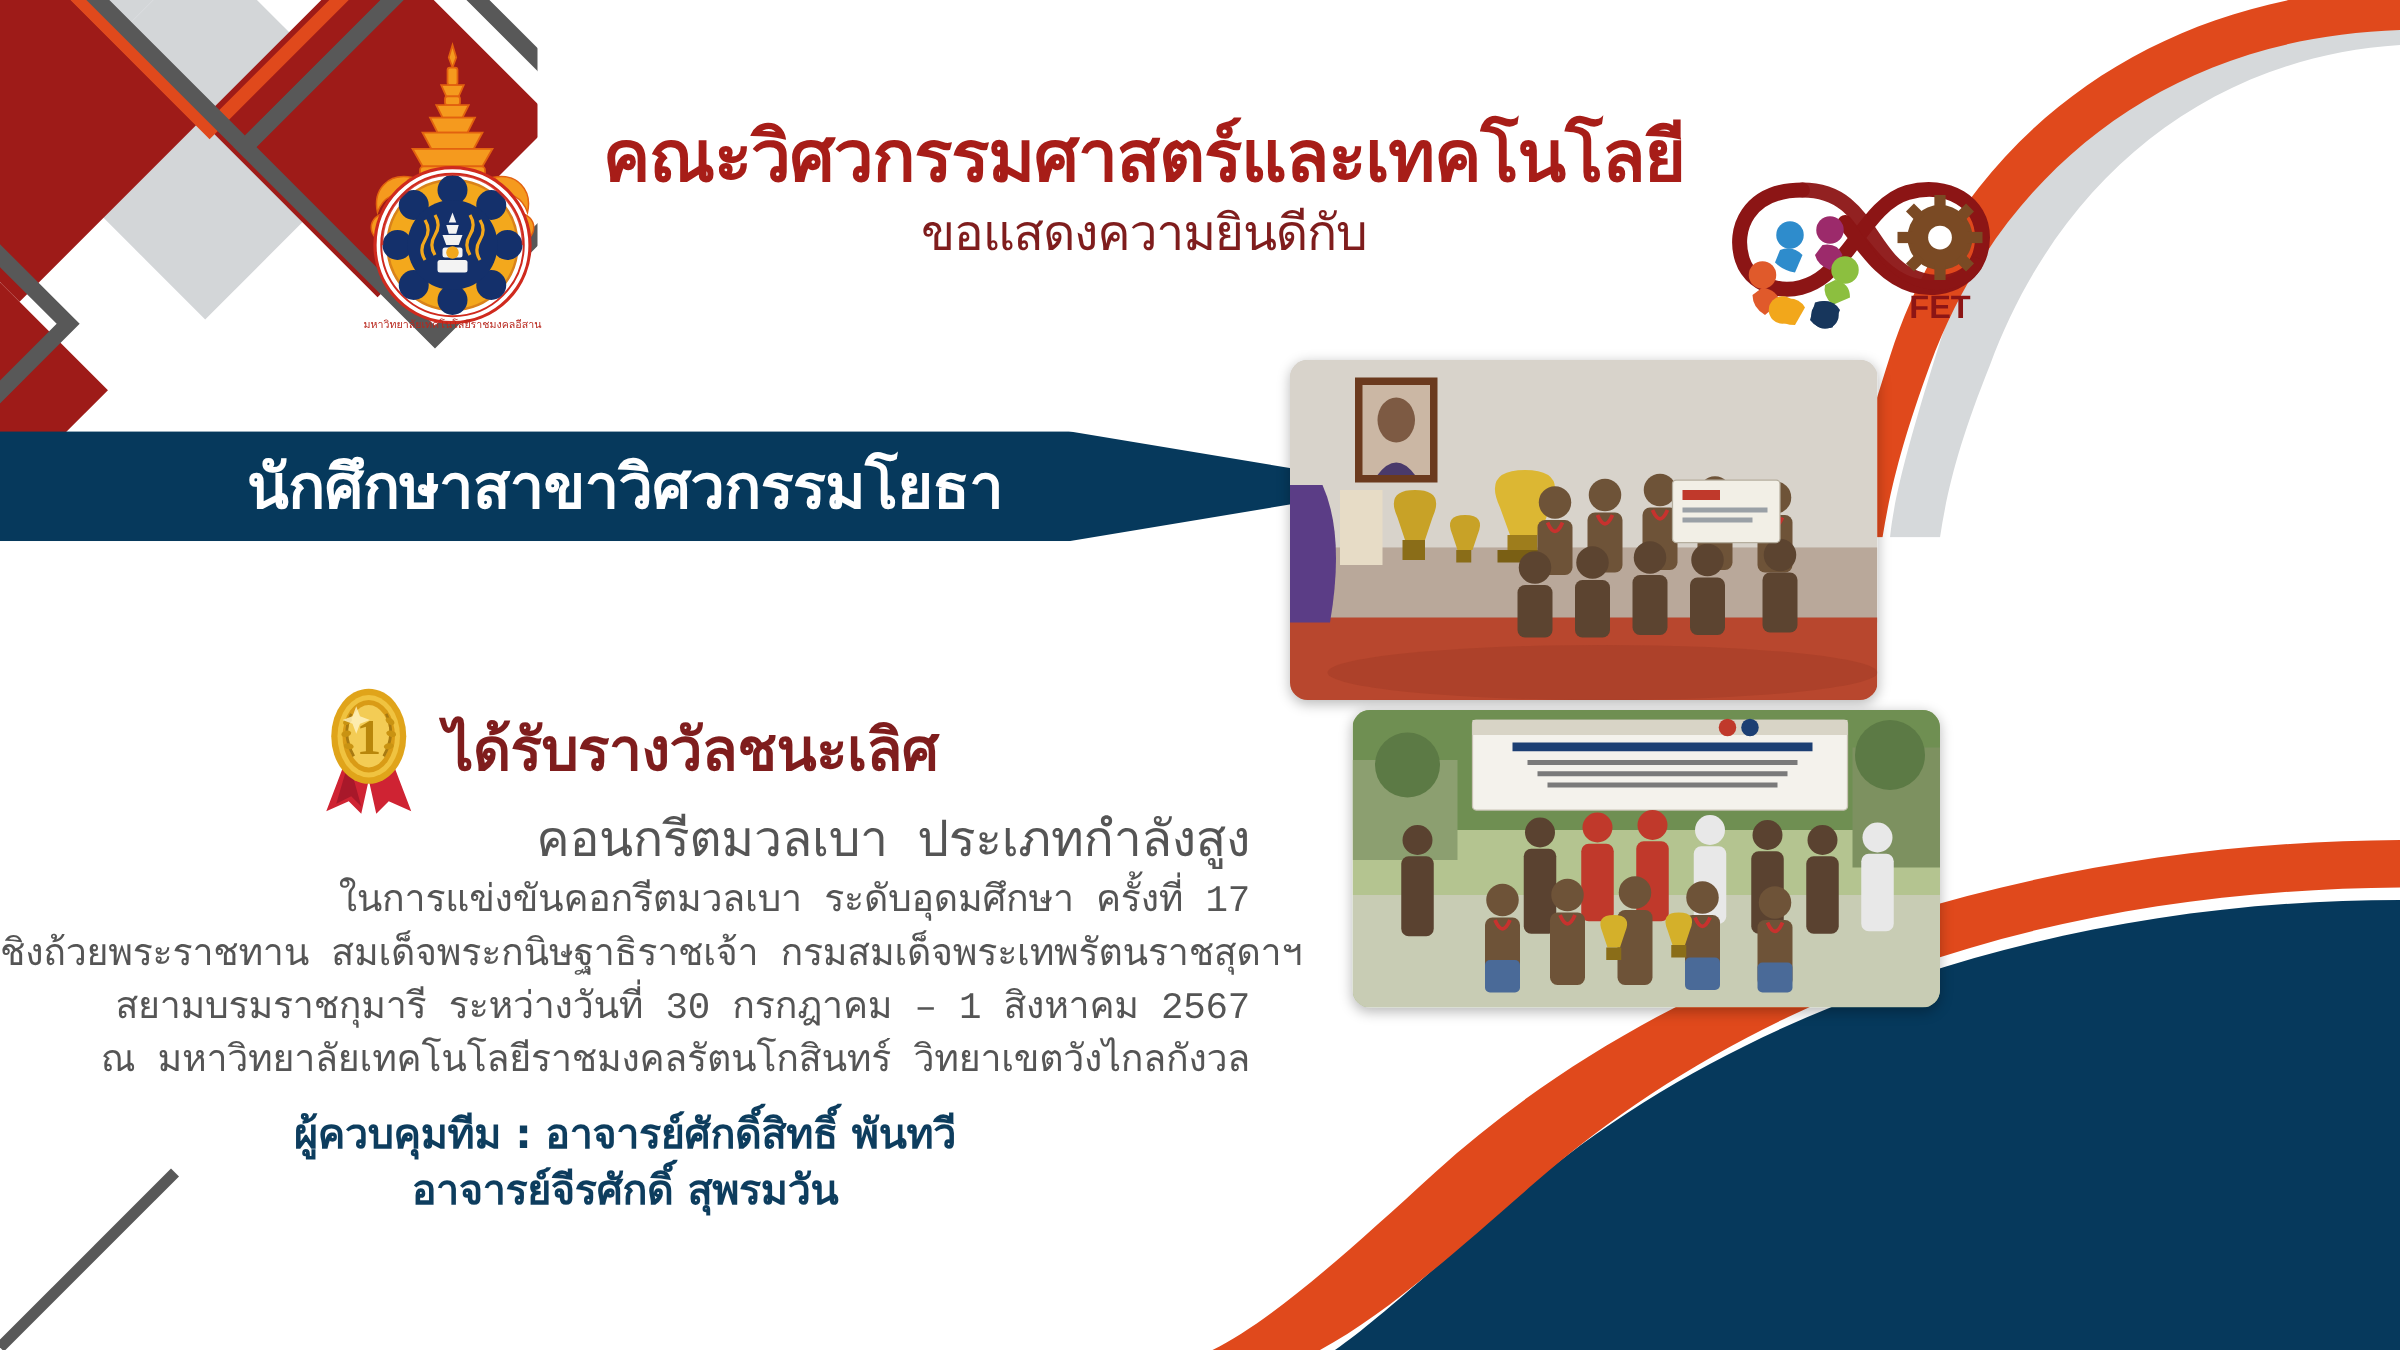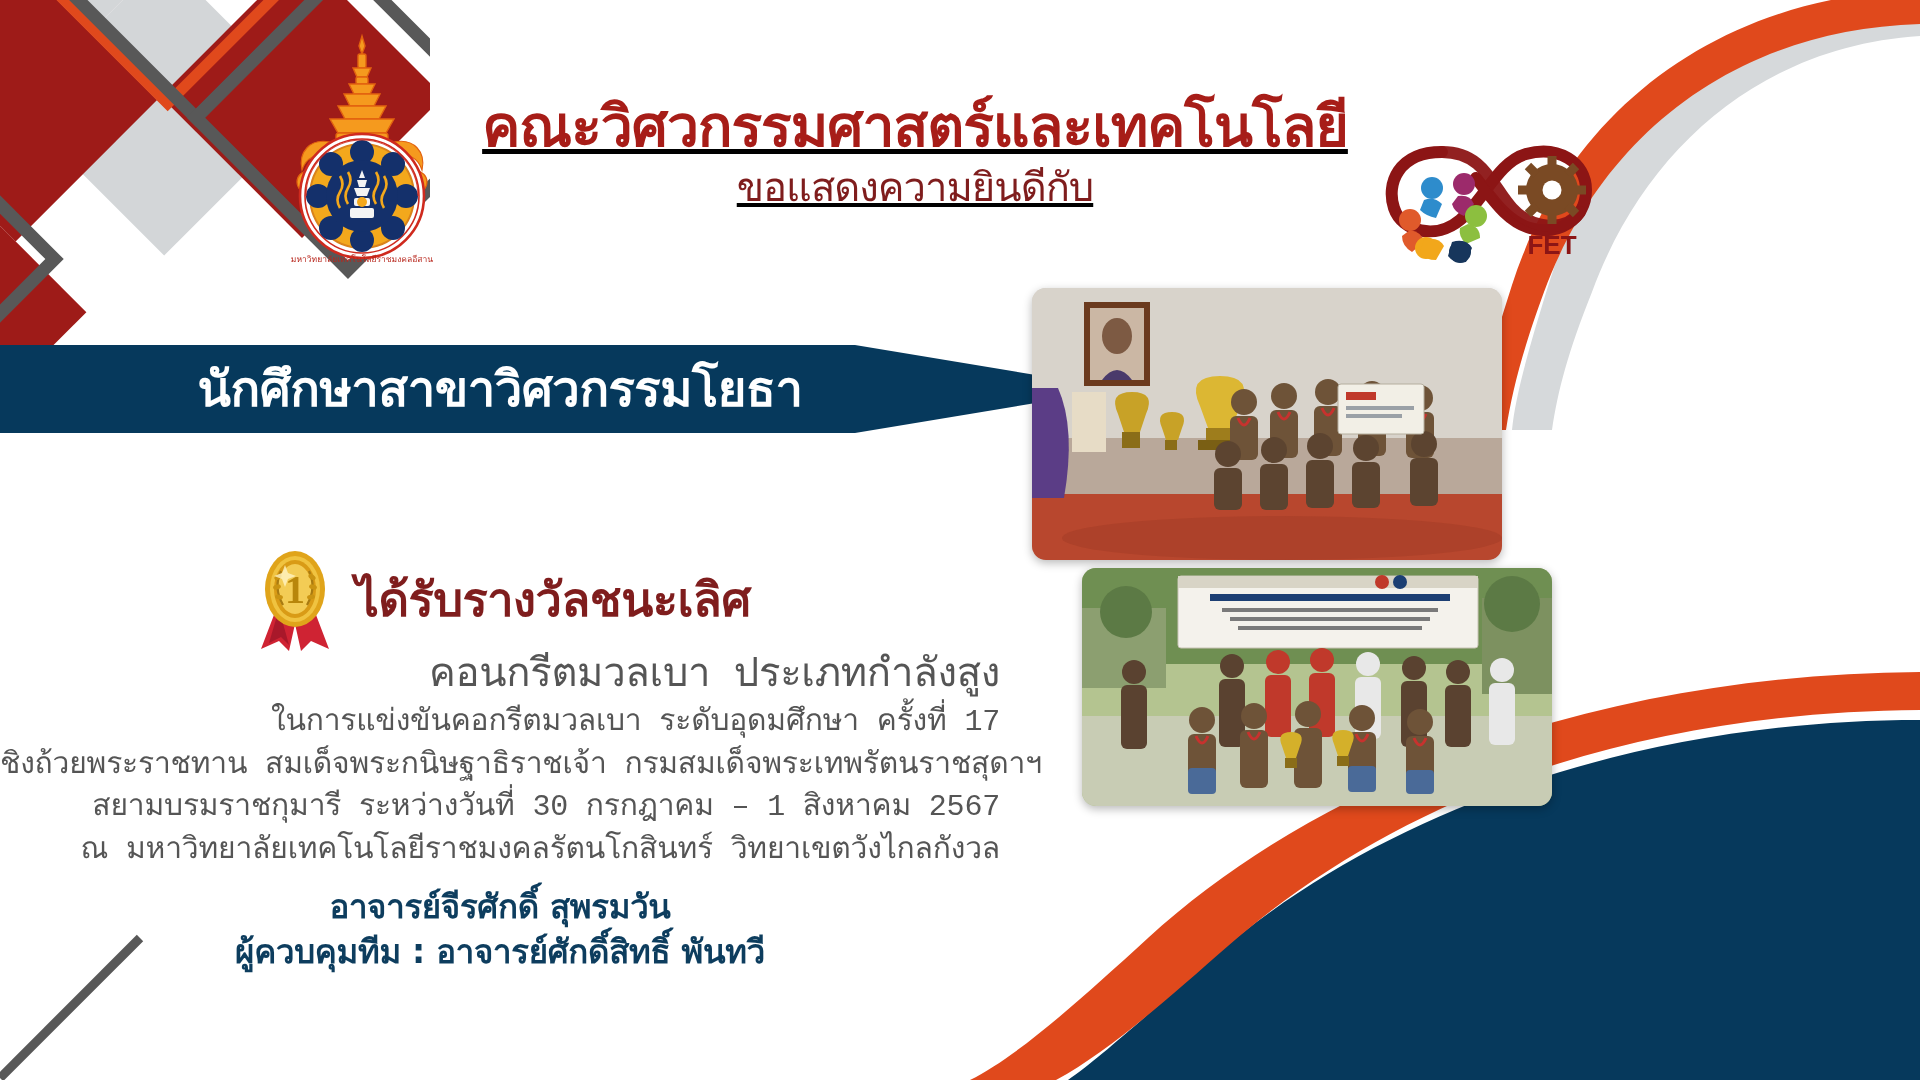--- a/index.html
+++ b/index.html
@@ -16,21 +16,21 @@
   .deco { position:absolute; pointer-events:none; }
 
   #tl-deco { left:-130px; top:-150px; width:560px; height:560px; }
   #tr-swoosh { right:0; top:0; width:620px; height:430px; overflow:hidden; }
   #br-swoosh { right:0; bottom:0; width:1100px; height:420px; overflow:hidden; }
   #bl-line { left:0; bottom:0; width:420px; height:180px; overflow:hidden; }
 
   
   #header { position:absolute; left:0; top:0; width:1920px; height:345px; }
   #rmutr-seal { position:absolute; left:262px; top:30px; width:200px; height:240px; }
-  #head-text { position:absolute; left:470px; top:95px; width:890px; text-align:center;text-decoration:underline; }
+  #head-text { position:absolute; left:470px; top:95px; width:890px; text-align:center; }
   .head-l1 {
     font-size:57px; font-weight:700; color:#a71d18;
     letter-spacing:-1px; line-height:1.12; white-space:nowrap;
   }
   .head-l2 {
     font-size:40px; font-weight:500; color:#7f1d1d;
     letter-spacing:-1px; line-height:1.2; white-space:nowrap; margin-top:4px;
   }
   #fet-logo { position:absolute; left:1380px; top:128px; width:230px; height:140px; }
 
@@ -279,22 +279,22 @@
 
   <div id="body-text">
     <div class="bl-big">คอนกรีตมวลเบา ประเภทกำลังสูง</div>
     <div class="bl">ในการแข่งขันคอกรีตมวลเบา ระดับอุดมศึกษา ครั้งที่ 17</div>
     <div class="bl">ชิงถ้วยพระราชทาน สมเด็จพระกนิษฐาธิราชเจ้า กรมสมเด็จพระเทพรัตนราชสุดาฯ</div>
     <div class="bl">สยามบรมราชกุมารี ระหว่างวันที่ 30 กรกฎาคม – 1 สิงหาคม 2567</div>
     <div class="bl">ณ มหาวิทยาลัยเทคโนโลยีราชมงคลรัตนโกสินทร์ วิทยาเขตวังไกลกังวล</div>
   </div>
 
   <div id="advisors">
+    <div class="adv">ผู้ควบคุมทีม : อาจารย์ศักดิ์สิทธิ์ พันทวี</div>
     <div class="adv">อาจารย์จีรศักดิ์ สุพรมวัน</div>
-    <div class="adv">ผู้ควบคุมทีม : อาจารย์ศักดิ์สิทธิ์ พันทวี</div>
   </div>
 
   <div class="photo" id="photo-1">
     <svg viewBox="0 0 470 272" preserveAspectRatio="none" aria-hidden="true">
       <rect width="470" height="272" fill="#cfc9c0"></rect>
       <rect x="0" y="0" width="470" height="150" fill="#d8d3cb"></rect>
       <rect x="0" y="150" width="470" height="60" fill="#b9a89a"></rect>
       <rect x="0" y="206" width="470" height="66" fill="#b8472e"></rect>
 
       <rect x="52" y="14" width="66" height="84" fill="#6b3a1e"></rect>

